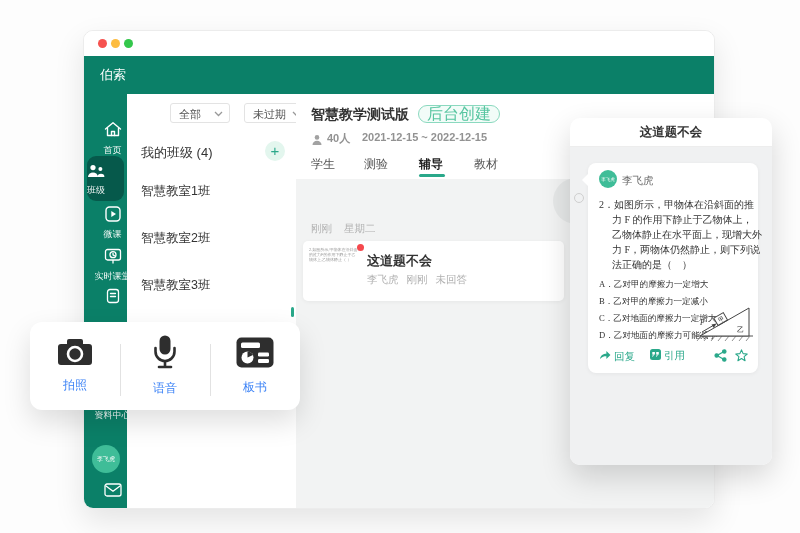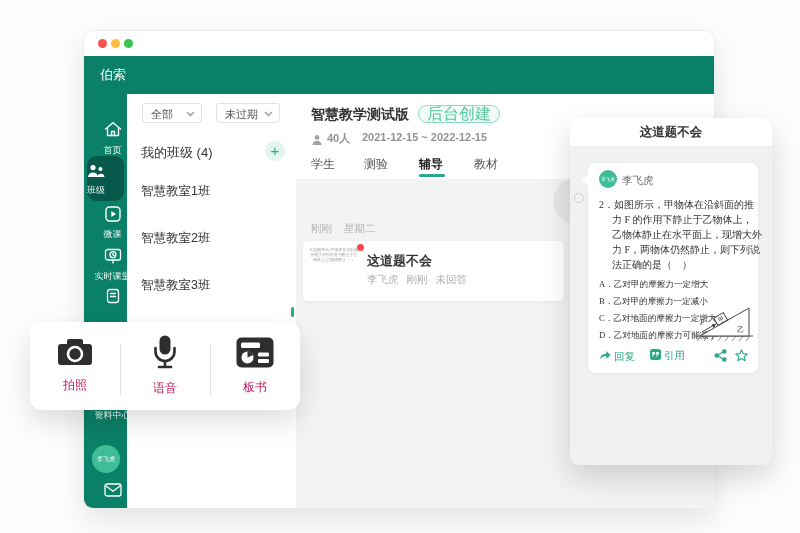--- a/index.html
+++ b/index.html
@@ -19,26 +19,26 @@
   
   .sidebar{position:absolute;left:0;top:63px;bottom:0;width:43px;background:#0B8068;}
   .side-item{position:absolute;left:0;width:57px;text-align:center;cursor:pointer;}
   .side-label{display:block;color:rgba(255,255,255,.95);font-size:9px;margin-top:2px;}
   .side-active{position:absolute;left:3px;width:37px;height:45px;background:#06594B;border-radius:9px;}
 
   
   .classpanel{position:absolute;left:43px;top:63px;bottom:0;width:169px;background:#fff;
               border-right:1px solid #efefef;}
   .dropdown{position:absolute;height:20px;border:1px solid #e3e3e3;border-radius:3px;background:#fff;
-            font-size:11px;color:#555;line-height:20px;padding-left:8px;box-sizing:border-box;cursor:pointer;}
+            font-size:11px;color:#555;line-height:20px;padding-left:8px;box-sizing:border-box;cursor:pointer;margin-left:28px;}
   .dropdown svg{position:absolute;right:6px;top:7px;}
   .classname{position:absolute;left:14px;font-size:12.5px;color:#333;cursor:pointer;white-space:nowrap;}
 
   
-  .maincol{position:absolute;left:212px;top:63px;right:0;bottom:0;background:#f2f3f3;text-align:center;}
+  .maincol{position:absolute;left:212px;top:63px;right:0;bottom:0;background:#f2f3f3;}
   .mainheader{position:absolute;left:0;top:0;right:0;height:85px;background:#fff;}
   .badge{position:absolute;left:122px;top:11px;border:1px solid #8bd9bf;background:#f2fcf8;color:#57c5a0;
          font-size:16px;padding:2px 8px;border-radius:10px;line-height:12px;}
   .tab{position:absolute;top:62px;font-size:12px;color:#555;cursor:pointer;}
   .tab.active{color:#222;font-weight:bold;}
   .tab-underline{position:absolute;top:80px;width:26px;height:3px;border-radius:2px;background:#2AA88A;}
   .segment{position:absolute;left:10px;top:94px;height:23px;border:1px solid #b7e4d4;border-radius:12px;
            background:#fff;display:flex;align-items:center;padding:0 2px;box-sizing:border-box;}
   .seg-active{background:#2AA88A;color:#fff;font-size:10.5px;padding:3px 10px;border-radius:10px;cursor:pointer;}
   .seg{color:#45B899;font-size:10.5px;padding:3px 12px;cursor:pointer;}
@@ -48,21 +48,21 @@
          box-shadow:0 1px 4px rgba(0,0,0,.05);cursor:pointer;}
   .thumb{position:absolute;left:6px;top:6px;width:50px;height:15px;overflow:hidden;
          font-size:4px;line-height:5px;color:#999;}
   .reddot{position:absolute;left:54px;top:3px;width:7px;height:7px;border-radius:50%;background:#F5484D;}
   .graycircle{position:absolute;left:257px;top:84px;width:46px;height:46px;border-radius:50%;background:#e6e8e8;}
 
   
   .toolbar{position:absolute;left:30px;top:322px;width:270px;height:88px;background:#fff;border-radius:12px;
            box-shadow:0 12px 28px rgba(0,0,0,.13);display:flex;z-index:5;}
   .tool{flex:1;display:flex;flex-direction:column;align-items:center;justify-content:center;cursor:pointer;}
-  .tool .tlabel{font-size:12px;color:#be185d;margin-top:7px;}
+  .tool .tlabel{font-size:12px;color:#3b82f6;margin-top:7px;}
   .tooldiv{position:absolute;top:22px;width:1px;height:52px;background:#e2e2e2;}
 
   
   .popup{position:absolute;left:570px;top:118px;width:202px;height:347px;background:#fff;border-radius:10px;
          box-shadow:0 12px 30px rgba(0,0,0,.16);z-index:10;}
   .popup-header{position:absolute;left:0;top:0;right:0;height:28px;line-height:28px;text-align:center;
                 font-size:12.5px;font-weight:bold;color:#333;border-bottom:1px solid #ededed;}
   .popup-body{position:absolute;left:0;top:29px;right:0;bottom:0;background:#f0f1f2;
               border-radius:0 0 10px 10px;}
   .deco-circle{position:absolute;left:4px;top:46px;width:8px;height:8px;border:1px solid #cfcfcf;border-radius:50%;}

